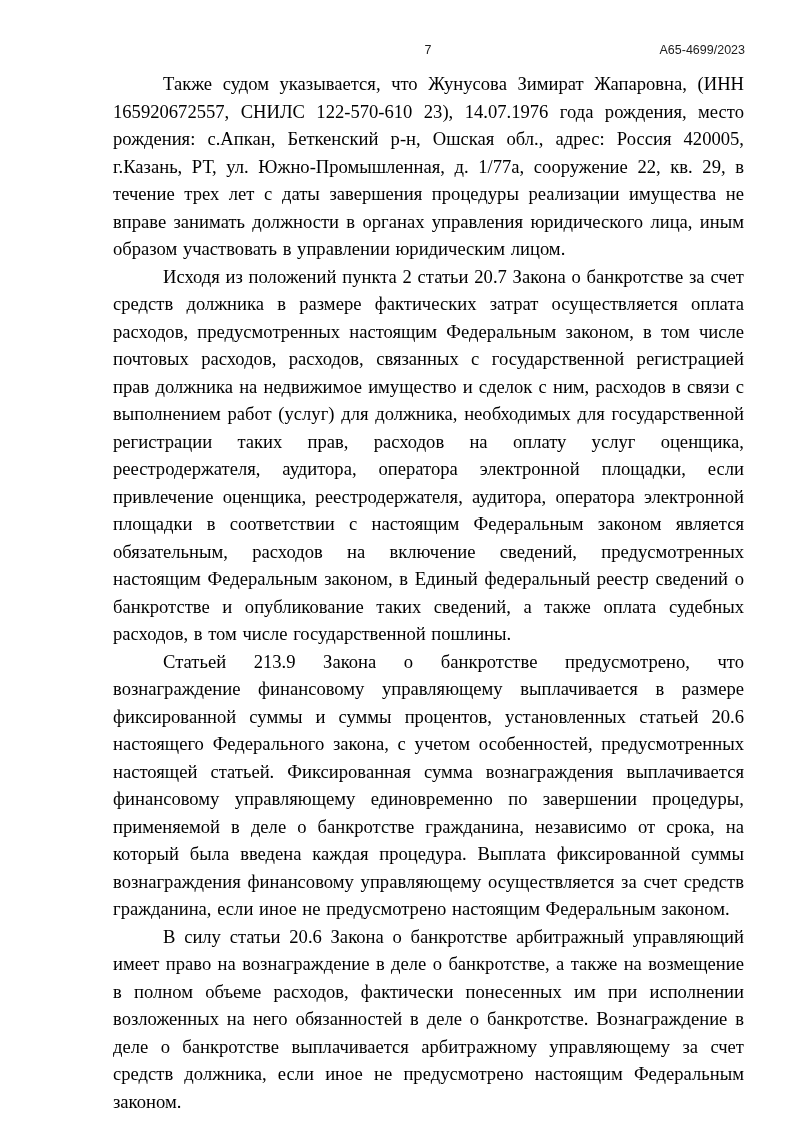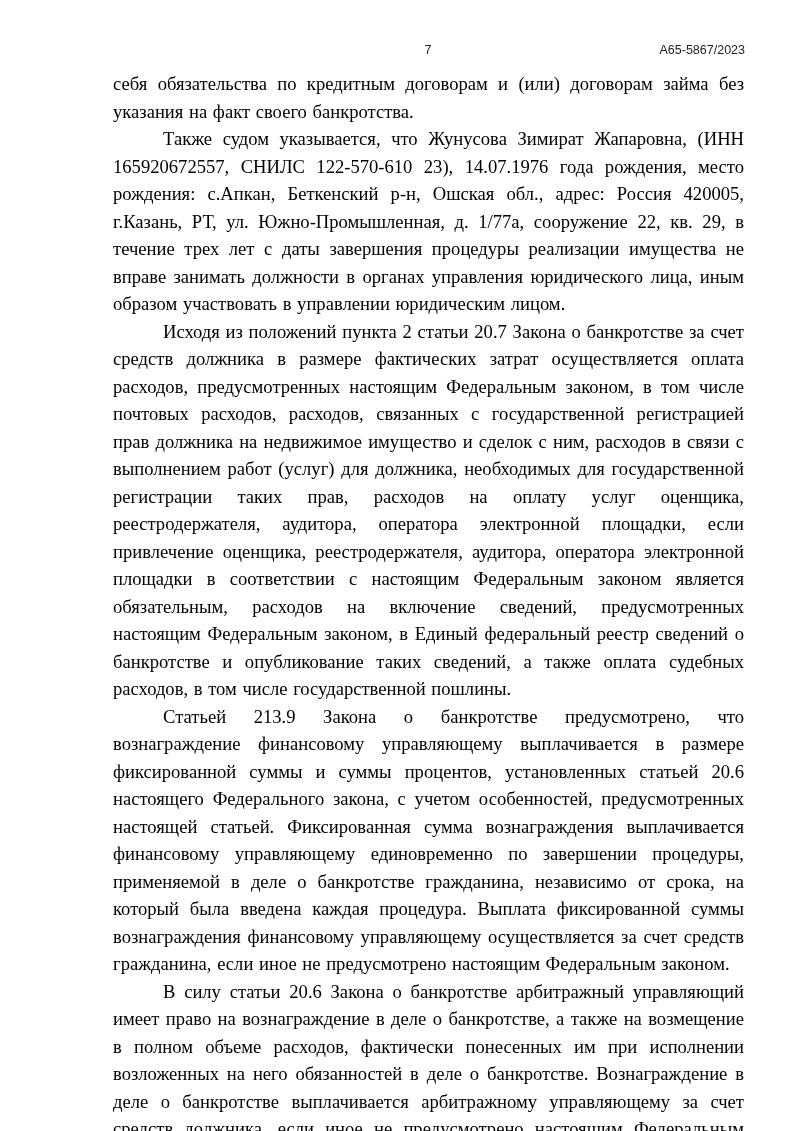--- a/index.html
+++ b/index.html
@@ -66,24 +66,23 @@
     text-indent: 0;
   }
 </style>
 </head>
 <body>
 
 <div class="sheet">
 
   <div class="page-header">
     <span class="page-number">7</span>
-    <span class="case-number">А65-5867/2023</span>
+    <span class="case-number">А65-4699/2023</span>
   </div>
 
   <div class="doc-body">
-    <p class="no-indent">себя обязательства по кредитным договорам и (или) договорам займа без указания на факт своего банкротства.</p>
     <p>Также судом указывается, что Жунусова Зимират Жапаровна, (ИНН 165920672557, СНИЛС 122-570-610 23), 14.07.1976 года рождения, место рождения: с.Апкан, Беткенский р-н, Ошская обл., адрес: Россия 420005, г.Казань, РТ, ул. Южно-Промышленная, д. 1/77а, сооружение 22, кв. 29, в течение трех лет с даты завершения процедуры реализации имущества не вправе занимать должности в органах управления юридического лица, иным образом участвовать в управлении юридическим лицом.</p>
     <p>Исходя из положений пункта 2 статьи 20.7 Закона о банкротстве за счет средств должника в размере фактических затрат осуществляется оплата расходов, предусмотренных настоящим Федеральным законом, в том числе почтовых расходов, расходов, связанных с государственной регистрацией прав должника на недвижимое имущество и сделок с ним, расходов в связи с выполнением работ (услуг) для должника, необходимых для государственной регистрации таких прав, расходов на оплату услуг оценщика, реестродержателя, аудитора, оператора электронной площадки, если привлечение оценщика, реестродержателя, аудитора, оператора электронной площадки в соответствии с настоящим Федеральным законом является обязательным, расходов на включение сведений, предусмотренных настоящим Федеральным законом, в Единый федеральный реестр сведений о банкротстве и опубликование таких сведений, а также оплата судебных расходов, в том числе государственной пошлины.</p>
     <p>Статьей 213.9 Закона о банкротстве предусмотрено, что вознаграждение финансовому управляющему выплачивается в размере фиксированной суммы и суммы процентов, установленных статьей 20.6 настоящего Федерального закона, с учетом особенностей, предусмотренных настоящей статьей. Фиксированная сумма вознаграждения выплачивается финансовому управляющему единовременно по завершении процедуры, применяемой в деле о банкротстве гражданина, независимо от срока, на который была введена каждая процедура. Выплата фиксированной суммы вознаграждения финансовому управляющему осуществляется за счет средств гражданина, если иное не предусмотрено настоящим Федеральным законом.</p>
     <p>В силу статьи 20.6 Закона о банкротстве арбитражный управляющий имеет право на вознаграждение в деле о банкротстве, а также на возмещение в полном объеме расходов, фактически понесенных им при исполнении возложенных на него обязанностей в деле о банкротстве. Вознаграждение в деле о банкротстве выплачивается арбитражному управляющему за счет средств должника, если иное не предусмотрено настоящим Федеральным законом.</p>
   </div>
 
 </div>
 
 </body></html>

